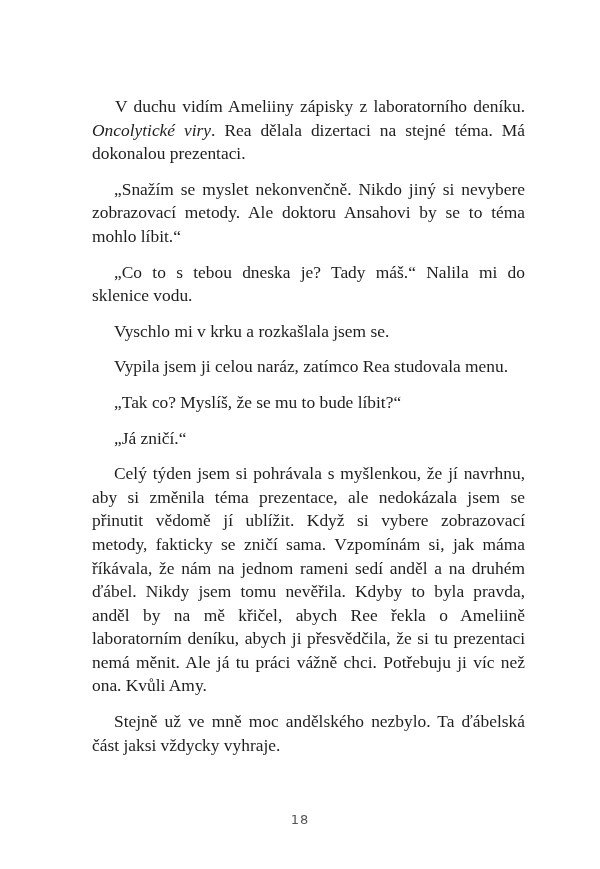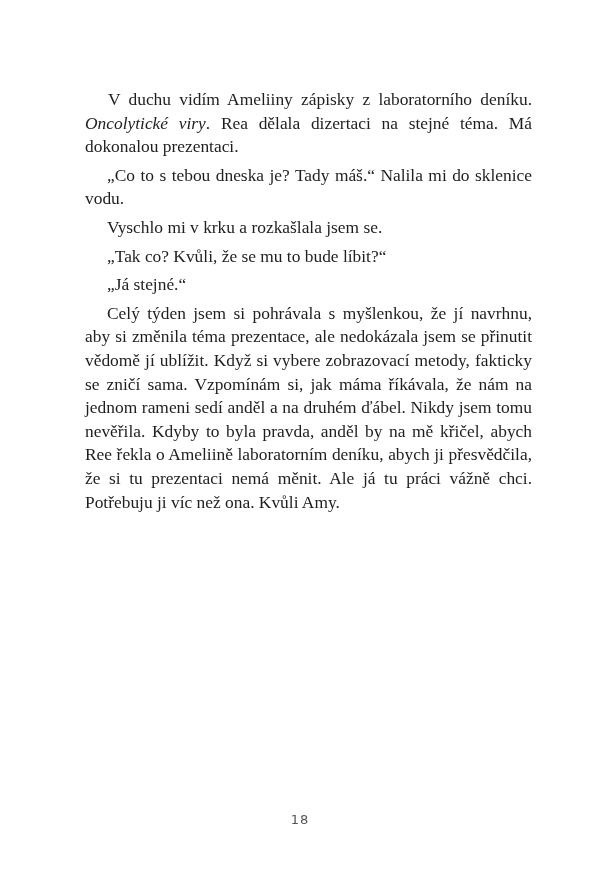--- a/index.html
+++ b/index.html
@@ -19,21 +19,21 @@
       top: 83px;
       width: 457px;
       font-family: "Liberation Serif", "DejaVu Serif", serif;
       font-size: 17.4px;
       line-height: 23.6px;
       color: #1e1e1e;
       text-align: justify;
       hyphens: manual;
     }
     .text-block p {
-      margin: 5px;
+      margin: 12px;
       text-indent: 22px;
     }
     .text-block p.first {
       text-indent: 23px;
     }
     .text-block .em {
       font-style: italic;
     }
     .page-number {
       position: absolute;
@@ -47,20 +47,23 @@
       letter-spacing: 1px;
     }
   </style>
 </head>
 <body>
 
 <div class="text-block">
   <p class="first">
     <span>V duchu vidím Ameliiny zápisky z laboratorního deníku. </span><span class="em">Oncolytické viry</span><span>. Rea dělala dizertaci na stejné téma. Má dokonalou prezentaci.</span>
   </p>
+  <p><span>„Snažím se myslet nekonvenčně. Nikdo jiný si nevybere zobrazovací metody. Ale doktoru Ansahovi by se to téma mohlo líbit.“</span></p>
   <p><span>„Co to s tebou dneska je? Tady máš.“ Nalila mi do sklenice vodu.</span></p>
   <p><span>Vyschlo mi v krku a rozkašlala jsem se.</span></p>
-  <p><span>„Tak co? Kvůli, že se mu to bude líbit?“</span></p>
-  <p><span>„Já stejné.“</span></p>
+  <p><span>Vypila jsem ji celou naráz, zatímco Rea studovala menu.</span></p>
+  <p><span>„Tak co? Myslíš, že se mu to bude líbit?“</span></p>
+  <p><span>„Já zničí.“</span></p>
   <p><span>Celý týden jsem si pohrávala s myšlenkou, že jí navrhnu, aby si změnila téma prezentace, ale nedokázala jsem se přinutit vědomě jí ublížit. Když si vybere zobrazovací metody, fakticky se zničí sama. Vzpomínám si, jak máma říkávala, že nám na jednom rameni sedí anděl a na druhém ďábel. Nikdy jsem tomu nevěřila. Kdyby to byla pravda, anděl by na mě křičel, abych Ree řekla o Ameliině laboratorním deníku, abych ji přesvědčila, že si tu prezentaci nemá měnit. Ale já tu práci vážně chci. Potřebuju ji víc než ona. Kvůli Amy.</span></p>
+  <p><span>Stejně už ve mně moc andělského nezbylo. Ta ďábelská část jaksi vždycky vyhraje.</span></p>
 </div>
 
 <div class="page-number">18</div>
 
 </body></html>

